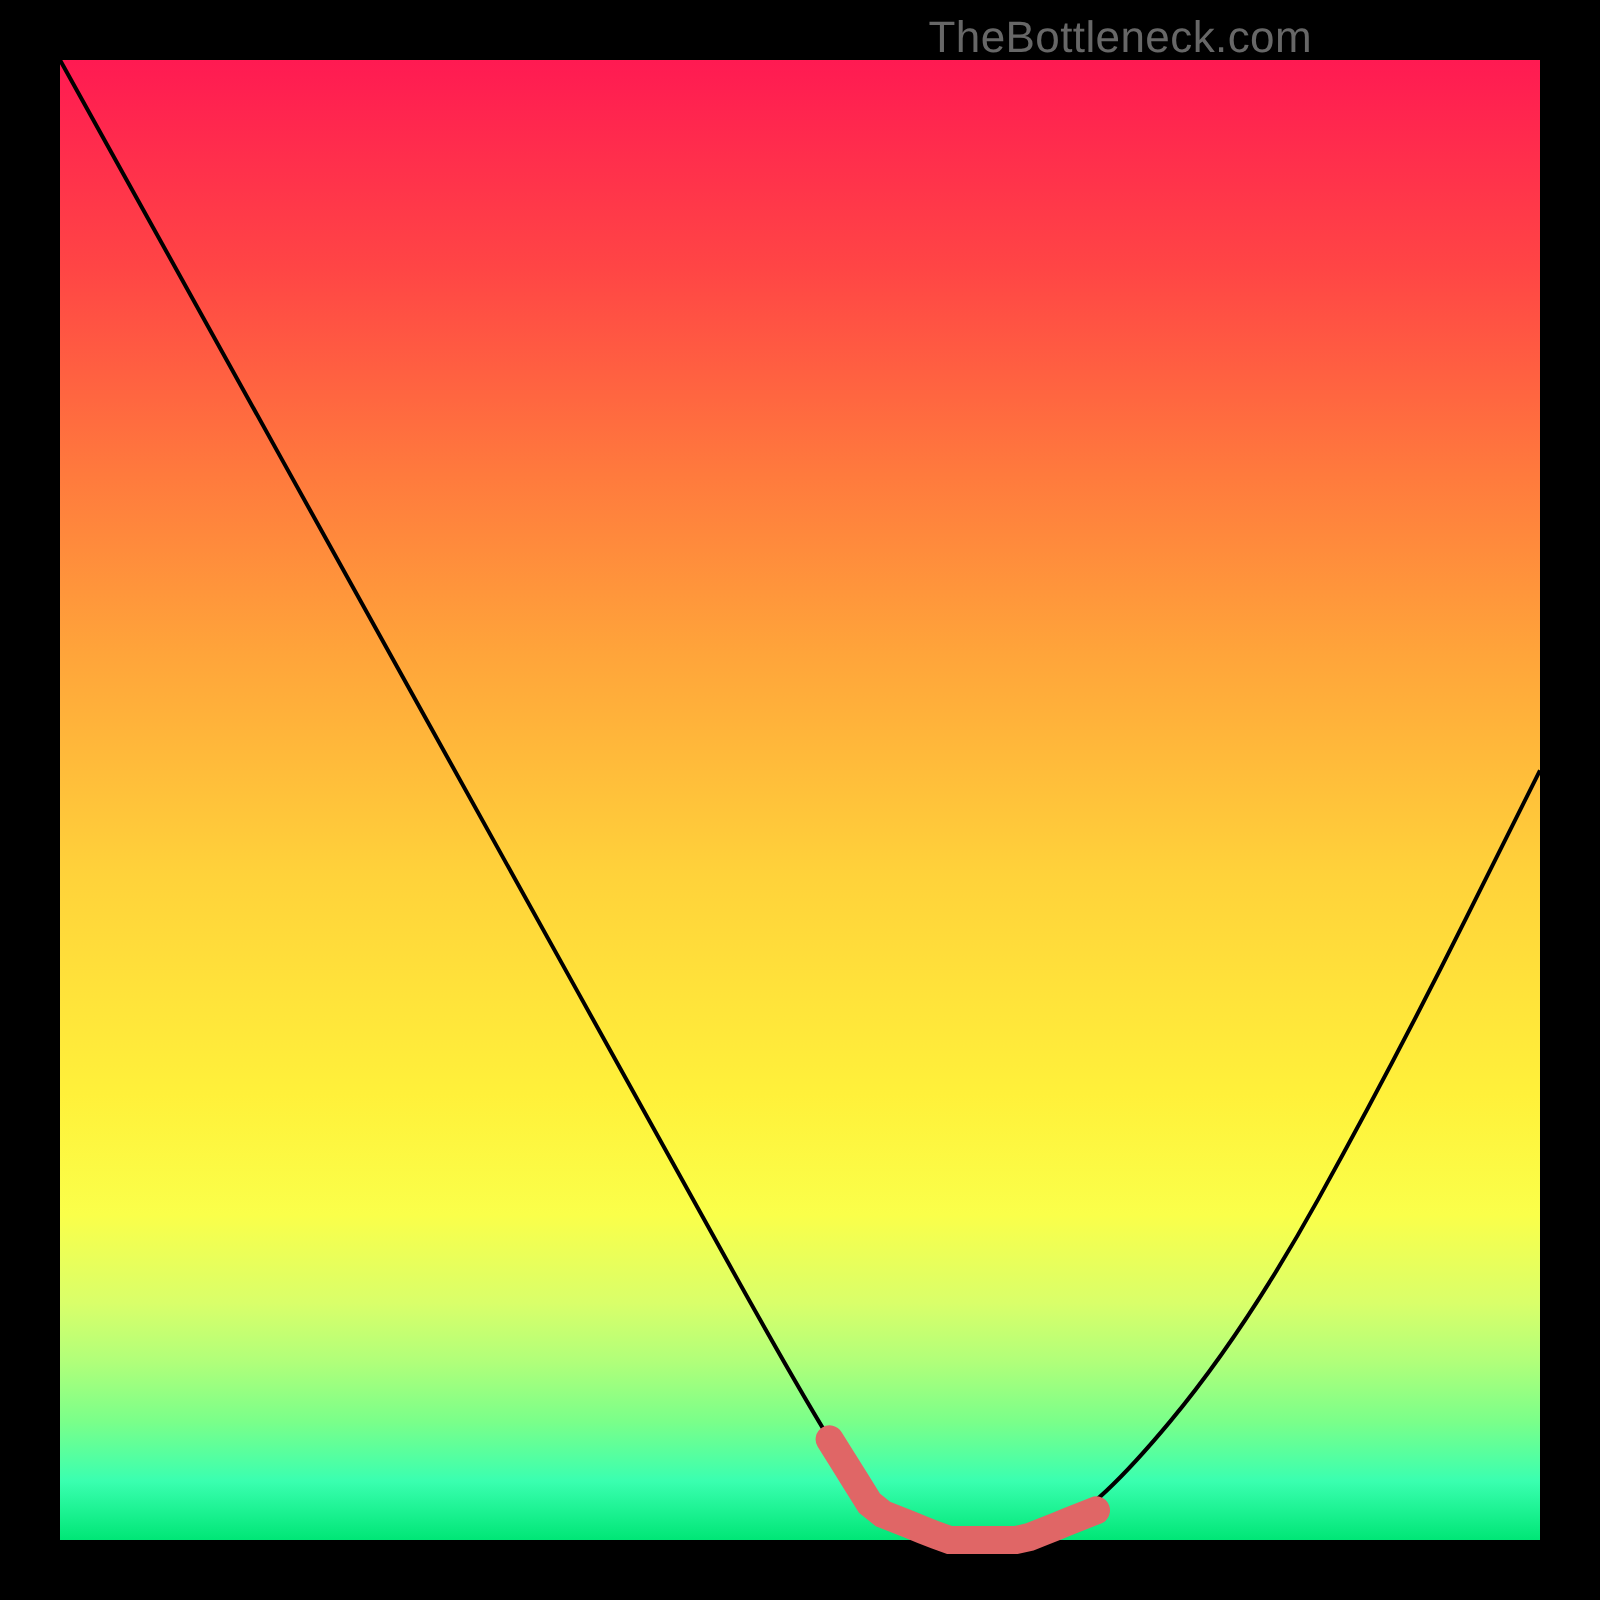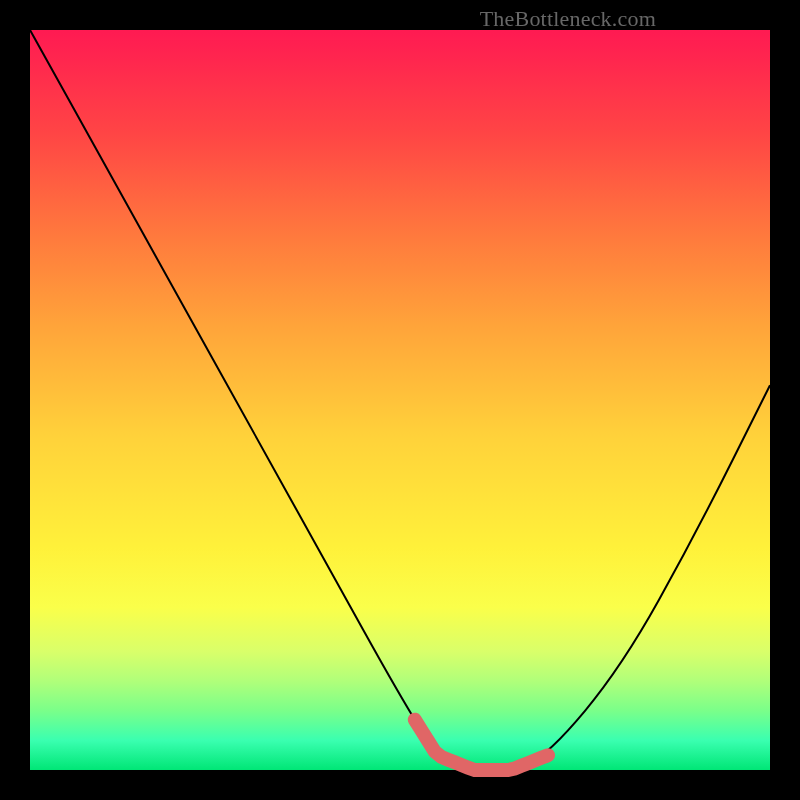--- a/index.html
+++ b/index.html
@@ -8,21 +8,20 @@
     width: 800px;
     height: 800px;
     background: #000;
     font-family: Arial, Helvetica, sans-serif;
     overflow: hidden;
   }
   .chart-container {
     position: relative;
     width: 668px;
     height: 800px;
-    font-family: Liberation Serif, serif;
   }
   .plot-area {
     position: absolute;
     left: 30px;
     top: 30px;
     width: 740px;
     height: 740px;
     background: linear-gradient(to bottom,
       #ff1a52 0%,
       #ff4545 14%,

